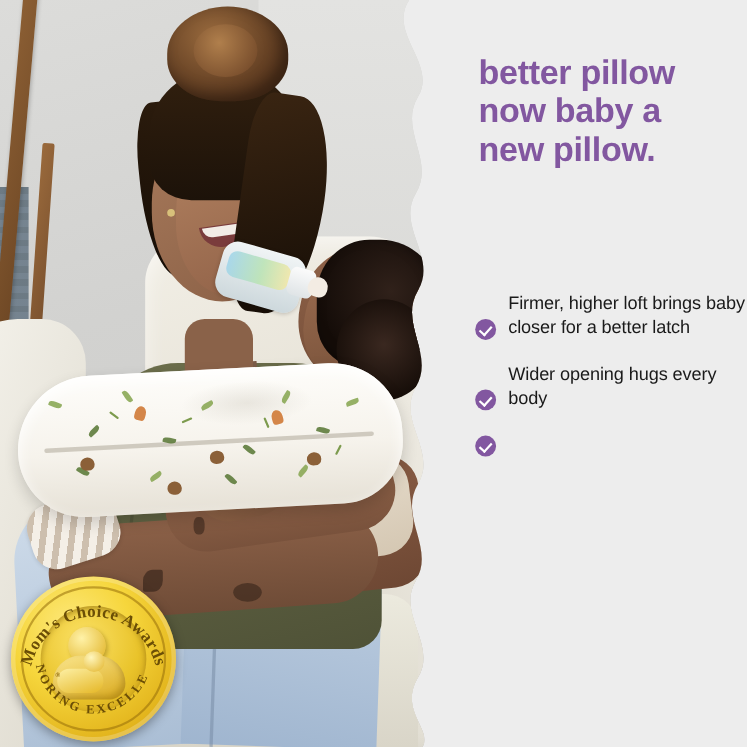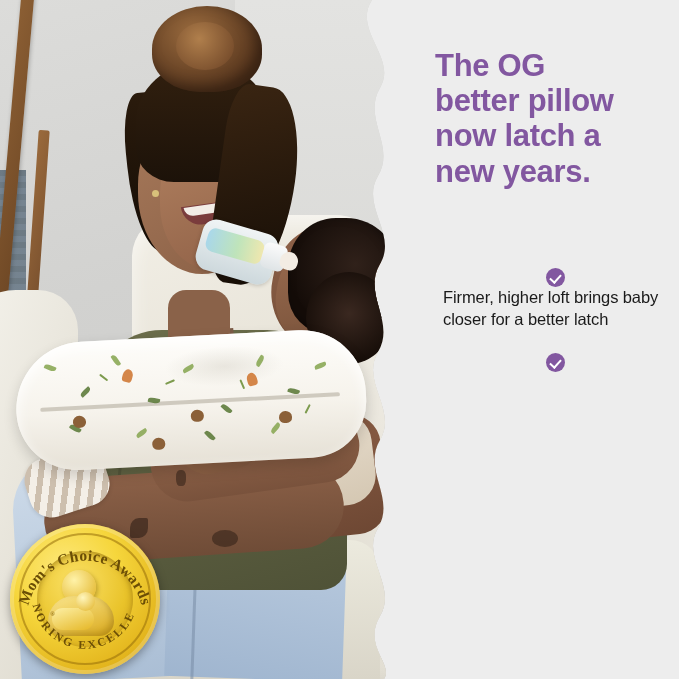--- a/index.html
+++ b/index.html
@@ -293,21 +293,21 @@
   }
   #headline{
     position:absolute; left:15px; top:48px; width:244px;
     color:#8257a0;
     font-size:31px; font-weight:700; line-height:1.135;
     letter-spacing:-.3px;
   }
   #headline span{ display:block; }
 
   #bullets{ position:absolute; left:12px; top:266px; width:247px; }
-  .bullet{ display:flex; align-items:center; margin-bottom:21px;flex-direction:column; }
+  .bullet{ display:flex; align-items:flex-end; margin-bottom:21px; }
   .check{
     flex:0 0 auto; width:19px; height:19px; border-radius:50%;
     background:#8257a0; position:relative; margin-top:2px;
   }
   .check::after{
     content:""; position:absolute; left:6px; top:4px;
     width:5px; height:9px; border:solid #fff;
     border-width:0 2.1px 2.1px 0; transform:rotate(42deg);
   }
   .btext{
@@ -452,30 +452,33 @@
       </text>
       <text class="badge-text-b">
         <textPath href="#arcBottom" startOffset="50%" text-anchor="middle">HONORING EXCELLENCE</textPath>
       </text>
     </svg>
   </div>
 
   <div id="content">
 
     <h1 id="headline">
-      <span>The OG</span>
       <span>better pillow</span>
-      <span>now latch a</span>
-      <span>new years.</span>
+      <span>now baby a</span>
+      <span>new pillow.</span>
     </h1>
 
     <ul id="bullets" style="list-style:none;">
       <li class="bullet">
         <span class="check"></span>
         <span class="btext">Firmer, higher loft brings baby closer for a better latch</span>
       </li>
       <li class="bullet">
         <span class="check"></span>
+        <span class="btext">Wider opening hugs every body</span>
+      </li>
+      <li class="bullet">
+        <span class="check"></span>
       </li>
     </ul>
 
   </div>
 </div>
 
 </body></html>

